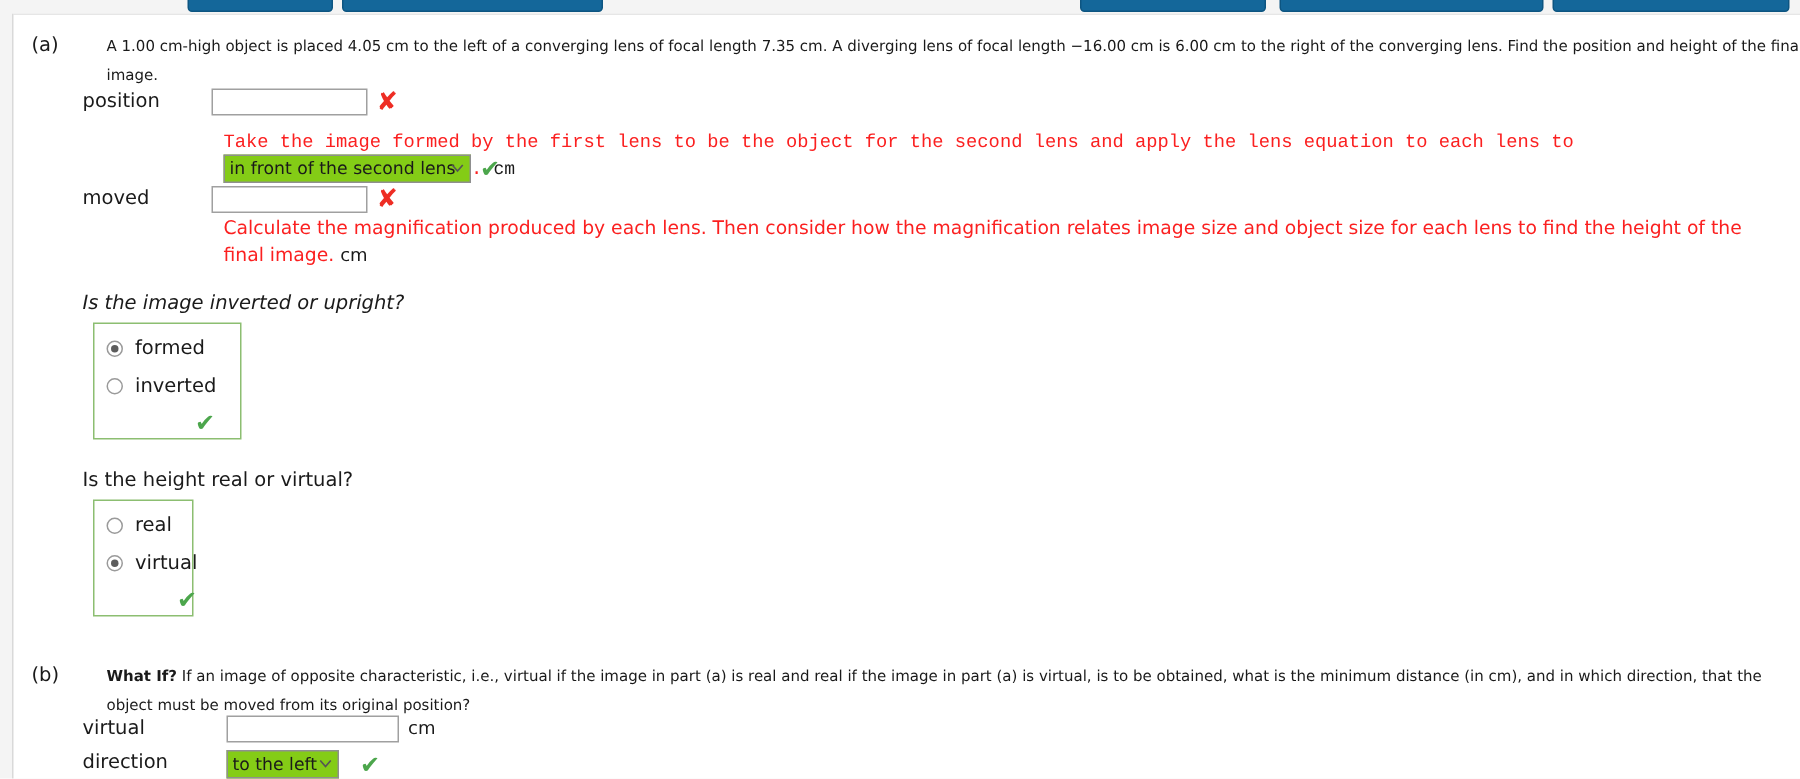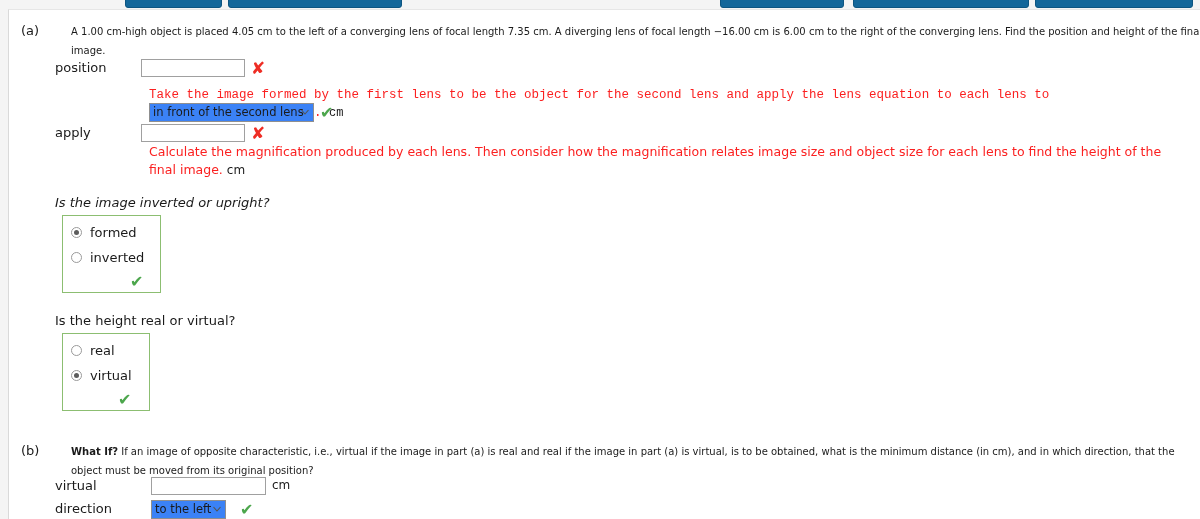--- a/index.html
+++ b/index.html
@@ -126,21 +126,21 @@
     color: #1a1a1a;
     font-size: 12px;
   }
 
   
   .sel {
     position: absolute;
     height: 19px;
     box-sizing: border-box;
     border: 1px solid #8f8f8f;
-    background: #3b82f6;
+    background: #84cc16;
     font-family: "DejaVu Sans", "Liberation Sans", sans-serif;
     font-size: 11.5px;
     color: #1a1a1a;
     padding: 0 16px 8px 3px;
     line-height: 17px;
     white-space: nowrap;
     overflow: hidden;
   }
   .sel .arrow {
     position: absolute;
@@ -239,21 +239,21 @@
     <span>in front of the second lens</span>
     <span class="arrow">
       <svg viewBox="0 0 10 10" width="10" height="10">
           <path d="M1.5 3 L5 7 L8.5 3" fill="none" stroke="#555" stroke-width="1.1"></path>
         </svg>
     </span>
   </div>
   <span class="mark mark-check" style="position:absolute;left:311px;top:95px;">✔</span>
 
   <div class="field-row" style="top:114px;">
-    <div class="field-label">apply</div>
+    <div class="field-label">moved</div>
     <input class="text-input" type="text" style="left: 86px; top: 0px; width: 104px;" value="">
     <span class="mark mark-x" style="left:196px;top:1px;">✘</span>
   </div>
 
   <div class="feedback" style="left:140px;top:133px;width:1035px;">
     <span>Calculate the magnification produced by each lens. Then consider how the magnification relates image size and object size for each lens to find the height of the final image.</span>
     <span class="tail-unit">cm</span>
   </div>
 
   <div class="q-prompt" style="top:184px;font-style:italic;">Is the image inverted or upright?</div>
@@ -263,21 +263,21 @@
       <span class="radio-text">formed</span>
     </div>
     <div class="radio-item" style="top:33px;">
       <span class="radio-dot"></span>
       <span class="radio-text">inverted</span>
     </div>
     <span class="box-check" style="left:67px;top:58px;">✔</span>
   </div>
 
   <div class="q-prompt" style="top:302px;">Is the height real or virtual?</div>
-  <div class="radio-box" style="left:53px;top:323px;width:88px;height:78px;">
+  <div class="radio-box" style="left:53px;top:323px;width:67px;height:78px;">
     <div class="radio-item" style="top:8px;">
       <span class="radio-dot"></span>
       <span class="radio-text">real</span>
     </div>
     <div class="radio-item" style="top:33px;">
       <span class="radio-dot on"></span>
       <span class="radio-text">virtual</span>
     </div>
     <span class="box-check" style="left:55px;top:58px;">✔</span>
   </div>

